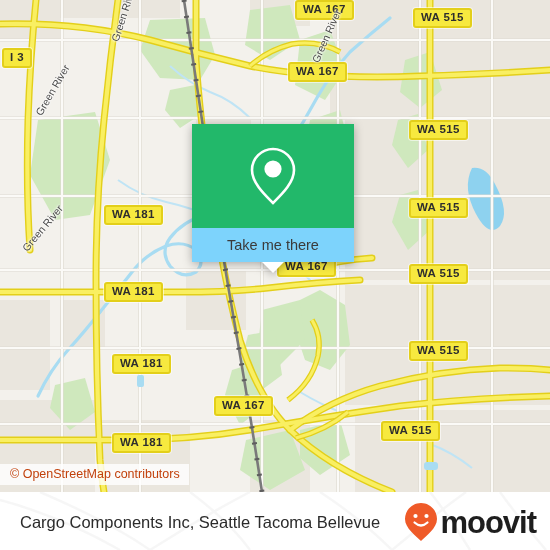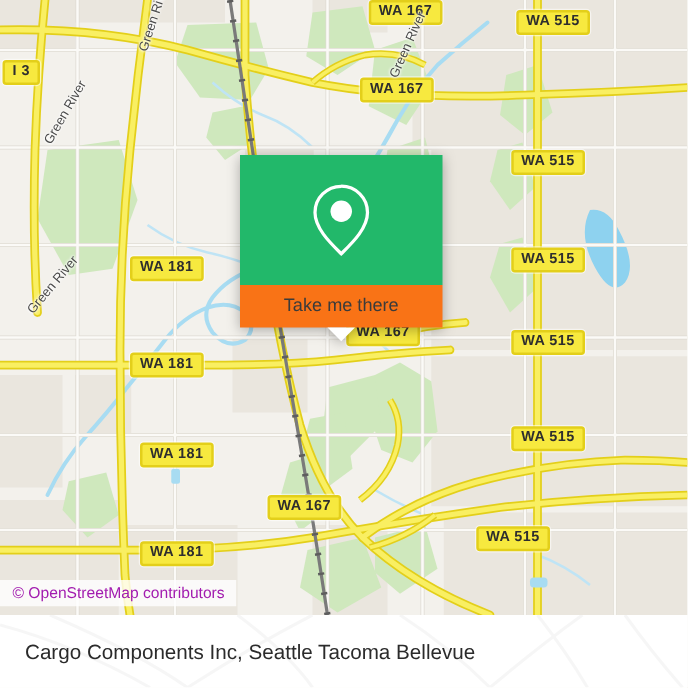--- a/index.html
+++ b/index.html
@@ -52,41 +52,41 @@
     width: 162px; height: 138px;
     filter: drop-shadow(0 2px 5px rgba(0,0,0,0.30));
   }
   .popup-head {
     width: 100%; height: 104px;
     background: #22b86a;
     display: flex; align-items: center; justify-content: center;
   }
   .popup-foot {
     width: 100%; height: 34px;
-    background: #f97316;
+    background: #7dd3fc;
     display: flex; align-items: center; justify-content: center;
     color: #3b3b3b;
     font-size: 14.5px;
   }
   .popup-tail {
     position: absolute;
     left: 50%; bottom: -11px; transform: translateX(-50%);
     width: 0; height: 0;
     border-left: 11px solid transparent;
     border-right: 11px solid transparent;
     border-top: 11px solid #ffffff;
   }
 
   
   .attribution {
     position: absolute;
     left: 0; top: 464px;
     padding: 3px 9px 4px 10px;
     background: rgba(255,255,255,0.80);
-    color: #a21caf;
+    color: #c2410c;
     font-size: 12.5px;
     white-space: nowrap;
   }
 
   
   .footer {
     position: absolute;
     left: 0; top: 492px;
     width: 550px; height: 60px;
     background: #ffffff;
@@ -297,15 +297,24 @@
         <path d="M40 0 Q110 30 150 58"></path>
         <path d="M190 0 Q230 30 250 58"></path>
         <path d="M320 0 Q360 26 392 58"></path>
         <path d="M430 0 Q452 28 470 58"></path>
         <path d="M500 0 Q520 28 546 58"></path>
         <path d="M150 58 Q200 26 250 0"></path>
         <path d="M392 58 Q430 26 466 0"></path>
       </g>
     </svg>
     <div class="footer-title">Cargo Components Inc, Seattle Tacoma Bellevue</div>
+    <div class="brand">
+      <svg width="34" height="40" viewBox="0 0 34 40">
+        <path d="M17 1 C8.2 1 1 8.2 1 17 C1 26.2 12 34 17 39 C22 34 33 26.2 33 17 C33 8.2 25.8 1 17 1 Z" fill="#ef5a28"></path>
+        <circle cx="11.5" cy="14" r="2.1" fill="#ffffff"></circle>
+        <circle cx="22.5" cy="14" r="2.1" fill="#ffffff"></circle>
+        <path d="M10.5 20.5 Q17 26.5 23.5 20.5" fill="none" stroke="#ffffff" stroke-width="2.2" stroke-linecap="round"></path>
+      </svg>
+      <span class="brand-text">moovit</span>
+    </div>
   </div>
 
 </div>
 
 </body></html>

